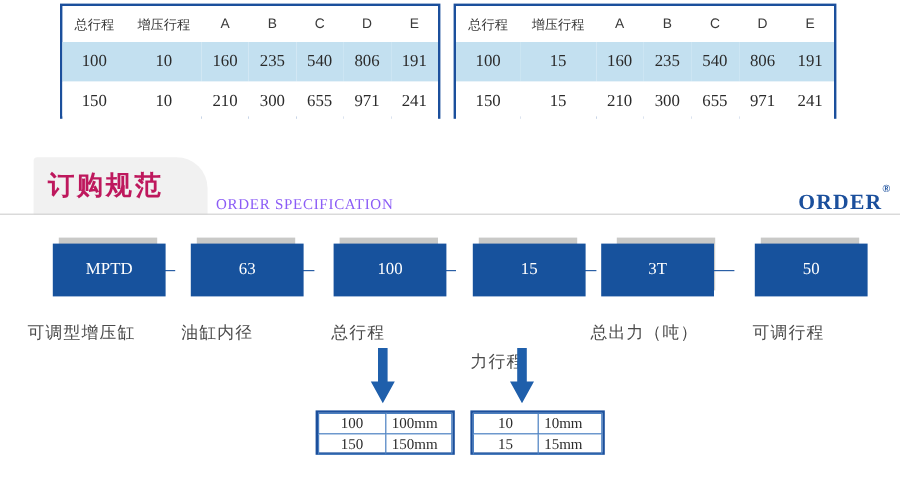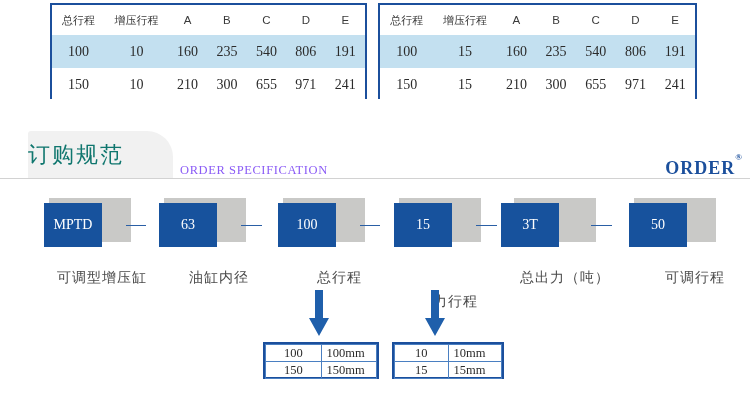--- a/index.html
+++ b/index.html
@@ -59,26 +59,26 @@
   .title-plate{
     position:absolute;
     left:28px;top:131px;
     width:145px;height:48px;
     background:#f1f1f1;
     border-top-right-radius:26px;
     border-top-left-radius:3px;
   }
   .title-cn{
     position:absolute;
-    left:28px;top:140px;
+    left:40px;top:140px;
     font-size:22px;
     letter-spacing:2px;
-    color:#0f766e;
+    color:#be185d;
     font-family:"Liberation Sans","DejaVu Sans",sans-serif;
-    font-weight:normal;
+    font-weight:bold;
     white-space:nowrap;
   }
   .title-en{
     position:absolute;
     left:180px;top:163px;
     font-size:12.5px;
     letter-spacing:0.6px;
     color:#8b5cf6;
     font-family:"Liberation Serif","DejaVu Serif",serif;
     white-space:nowrap;
@@ -97,21 +97,21 @@
   .header-rule{
     position:absolute;
     left:0;top:178px;
     width:750px;height:1px;
     background:#d2d2d2;
   }
 
   
   .code-box{
     position:absolute;
-    width:58px;height:44px;
+    width:94px;height:44px;
     background:#17529d;
     color:#ffffff;
     font-size:14px;
     display:flex;align-items:center;justify-content:center;
     font-family:"Liberation Serif","DejaVu Serif",serif;
     z-index:3;
   }
   .code-shadow{
     position:absolute;
     width:82px;height:44px;
@@ -123,21 +123,21 @@
     height:1px;
     background:#2a5fa5;
     z-index:2;
   }
 
   .code-label{
     position:absolute;
     top:269px;
     font-size:14px;
     color:#4a4a4a;
-    text-align:right;
+    text-align:left;
     font-family:"Liberation Sans","DejaVu Sans",sans-serif;
     white-space:nowrap;
     letter-spacing:1px;
   }
 
   
   .arrow{position:absolute;z-index:4;}
 
   
   .map-table{

